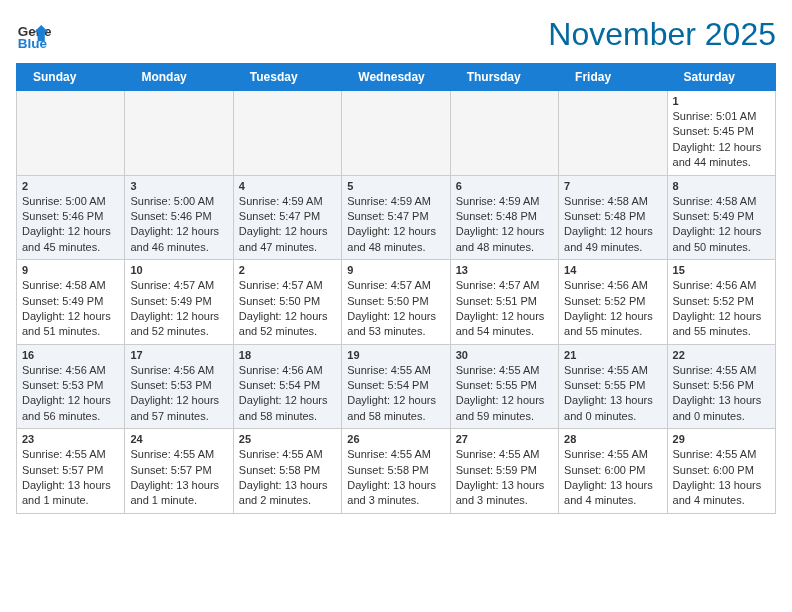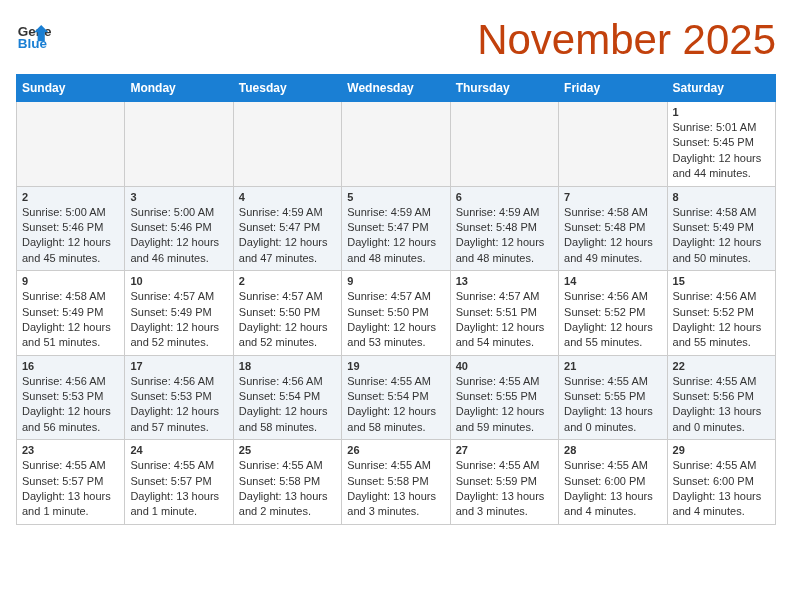--- a/index.html
+++ b/index.html
@@ -22,39 +22,39 @@
       gap: 6px;
     }
     .logo-icon {
       width: 36px;
       height: 36px;
     }
     .title-block {
       text-align: right;
     }
     .month-title {
-      font-size: 42px;
+      font-size: 32px;
       font-weight: normal;
-      color: #c2410c;
+      color: #0369a1;
     }
     .location-title {
       font-size: 15px;
       color: #555;
     }
     .calendar {
       width: 100%;
       border-collapse: collapse;
       border: 1px solid #ccc;
     }
     .calendar th {
       background: #1a7fd4;
       color: #fff;
       font-size: 12px;
       font-weight: bold;
-      padding: 6px 5px;
+      padding: 6px 16px;
       text-align: left;
       border: 1px solid #1a7fd4;
     }
     .calendar td {
       vertical-align: top;
       border: 1px solid #ccc;
       padding: 4px 5px;
       font-size: 10px;
       color: #333;
       width: 108px;
@@ -254,21 +254,21 @@
 and 58 minutes.</div>
         </td>
         <td>
           <span class="day-num">19</span>
           <div class="day-info" style="white-space: pre-line;">Sunrise: 4:55 AM
 Sunset: 5:54 PM
 Daylight: 12 hours
 and 58 minutes.</div>
         </td>
         <td>
-          <span class="day-num">40</span>
+          <span class="day-num">30</span>
           <div class="day-info" style="white-space: pre-line;">Sunrise: 4:55 AM
 Sunset: 5:55 PM
 Daylight: 12 hours
 and 59 minutes.</div>
         </td>
         <td>
           <span class="day-num">21</span>
           <div class="day-info" style="white-space: pre-line;">Sunrise: 4:55 AM
 Sunset: 5:55 PM
 Daylight: 13 hours

